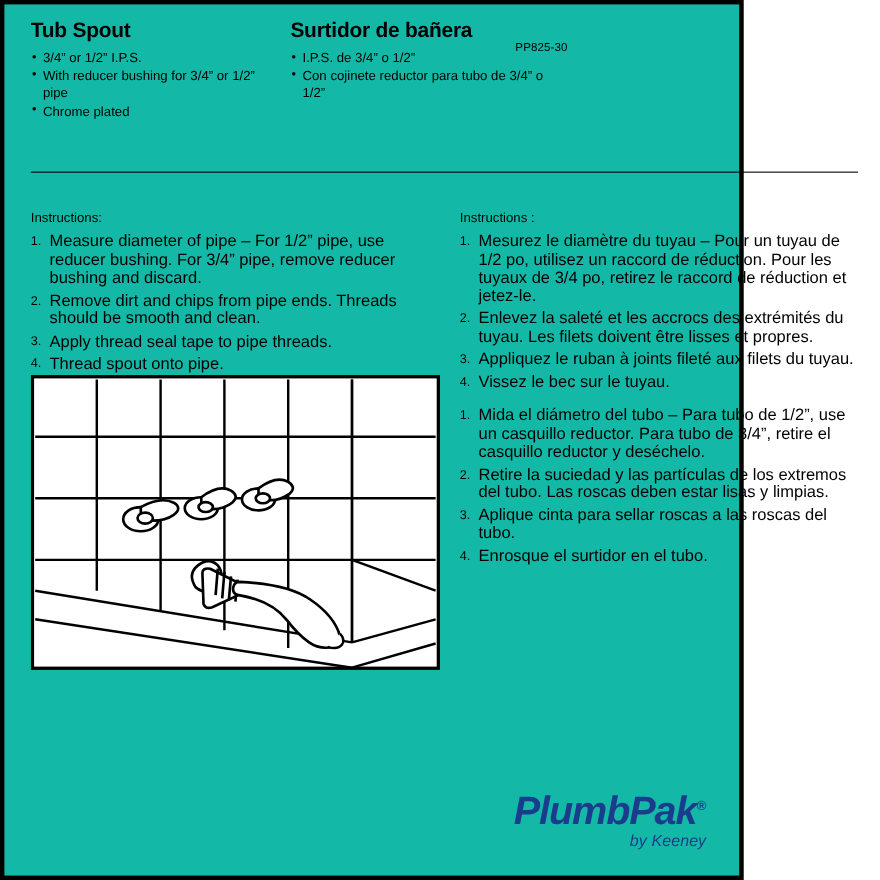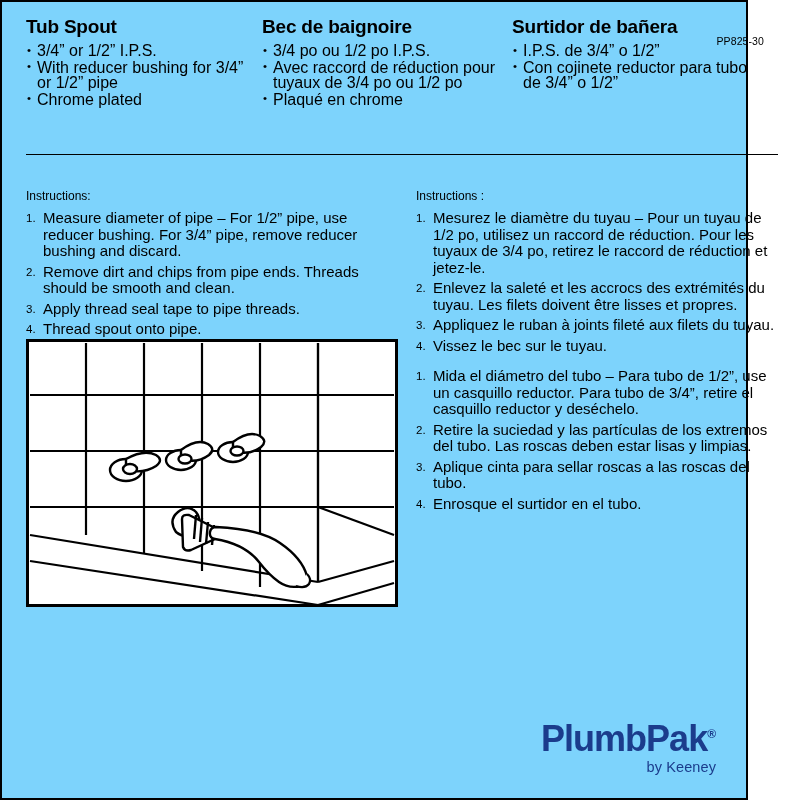--- a/index.html
+++ b/index.html
@@ -11,25 +11,25 @@
     width: 800px;
     height: 800px;
     font-family: "Liberation Sans", sans-serif;
     color: #000000;
     position: relative;
     overflow: hidden;
   }
   .page {
     position: absolute;
     left: 0; top: 0;
-    width: 748px;
+    width: 676px;
     height: 800px;
     box-sizing: border-box;
-    border: 2px solid #000000;
-    background: #7dd3fc;
+    border: 4px solid #000000;
+    background: #14b8a6;
   }
   
   .header {
     position: absolute;
     left: 0; top: 0;
     width: 800px;
     padding: 14px 24px 0 24px;
     box-sizing: border-box;
     display: flex;
     flex-direction: row;
@@ -47,21 +47,21 @@
     line-height: 22px;
     margin: 0 0 5px 0;
     letter-spacing: -0.2px;
   }
   ul.feat {
     list-style: none;
     margin: 0;
     padding: 0;
   }
   ul.feat li {
-    font-size: 16px;
+    font-size: 12px;
     line-height: 15.5px;
     padding-left: 11px;
     position: relative;
     margin-bottom: 1px;
   }
   ul.feat li:before {
     content: "\2022";
     position: absolute;
     left: 1px;
     top: -0.5px;
@@ -174,28 +174,20 @@
 
     <div class="col col-1">
       <div class="lang-title">Tub Spout</div>
       <ul class="feat">
         <li>3/4” or 1/2” I.P.S.</li>
         <li>With reducer bushing for 3/4” or 1/2” pipe</li>
         <li>Chrome plated</li>
       </ul>
     </div>
 
-    <div class="col col-2">
-      <div class="lang-title">Bec de baignoire</div>
-      <ul class="feat">
-        <li>3/4 po ou 1/2 po I.P.S.</li>
-        <li>Avec raccord de réduction pour tuyaux de 3/4 po ou 1/2 po</li>
-        <li>Plaqué en chrome</li>
-      </ul>
-    </div>
 
     <div class="col col-3">
       <div class="lang-title">Surtidor de bañera</div>
       <ul class="feat">
         <li>I.P.S. de 3/4” o 1/2”</li>
         <li>Con cojinete reductor para tubo de 3/4” o 1/2”</li>
       </ul>
       <div class="model-no">PP825-30</div>
     </div>
 
@@ -288,20 +280,20 @@
         <line x1="182" y1="183" x2="180" y2="205"></line>
         <line x1="188" y1="186" x2="186" y2="206"></line>
 
         <path d="M190 188 q44 2 64 16 q22 15 27 33 q2 8 -6 10 q-12 3 -22 -4 q-10 -7 -20 -20 q-14 -18 -44 -23 q-6 -1 -5 -7 q1 -5 6 -5 z"></path>
 
         <path d="M270 247 q9 3 13 -2 q3 -5 -2 -10" stroke-width="2.2"></path>
       </g>
     </svg>
   </div>
 
-  <div class="logo" style="color: rgb(27, 60, 140);">
+  <div class="logo" style="color: rgb(27, 60, 140); font-style: italic;">
     <div class="logo-main">
       <span>Plumb</span><span>Pak</span><span class="logo-reg">®</span>
     </div>
     <div class="logo-sub">by Keeney</div>
   </div>
 
 </div>
 
 </body></html>

